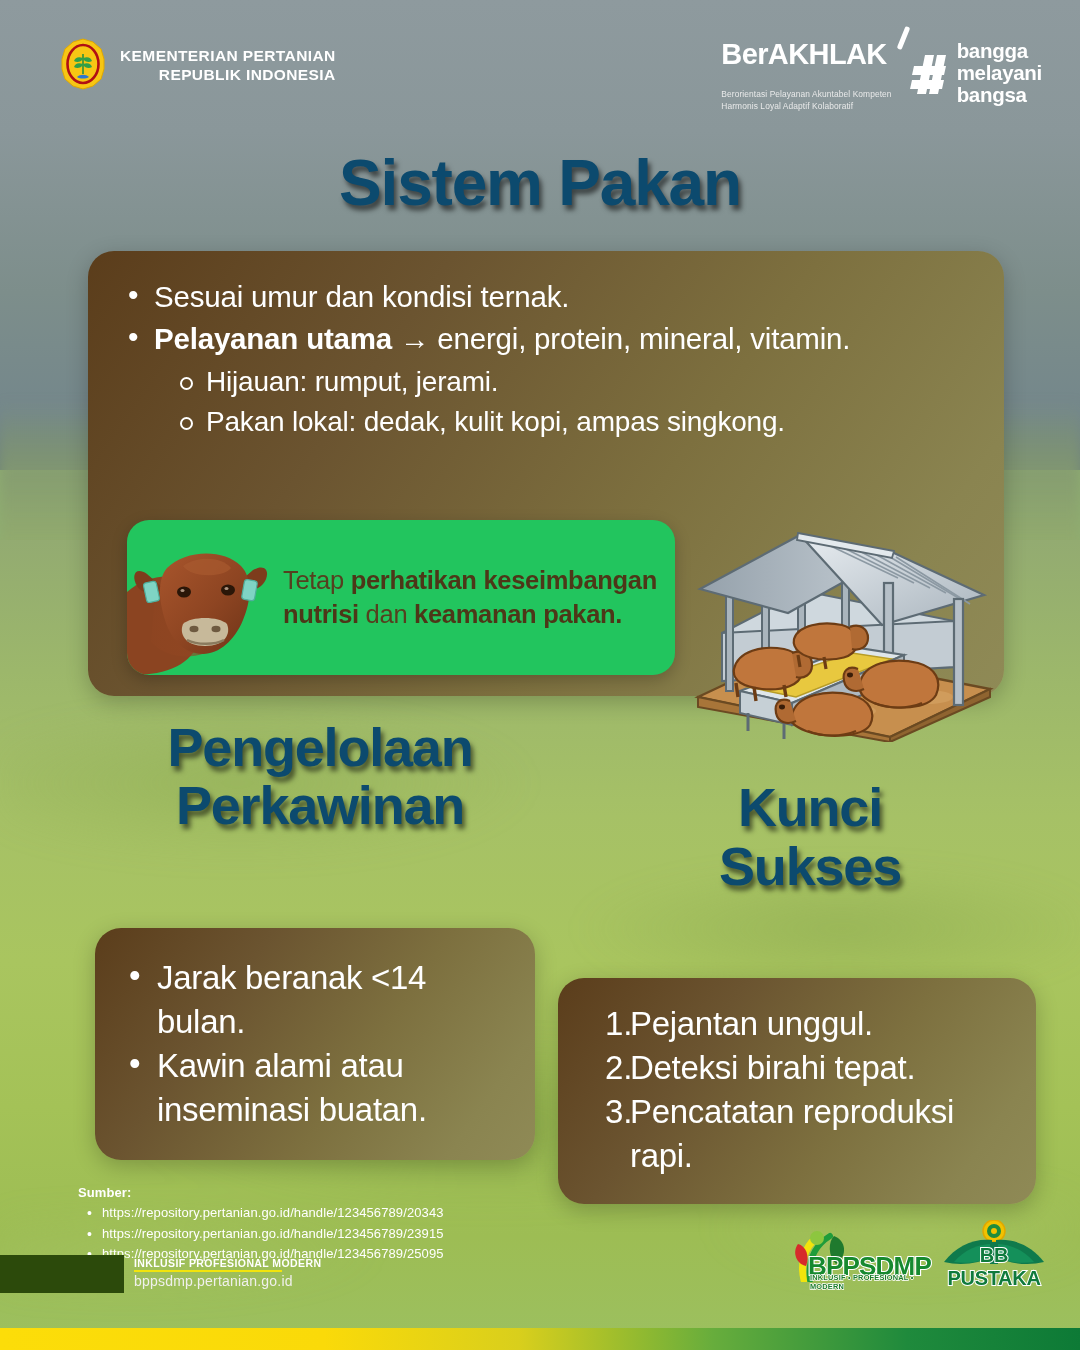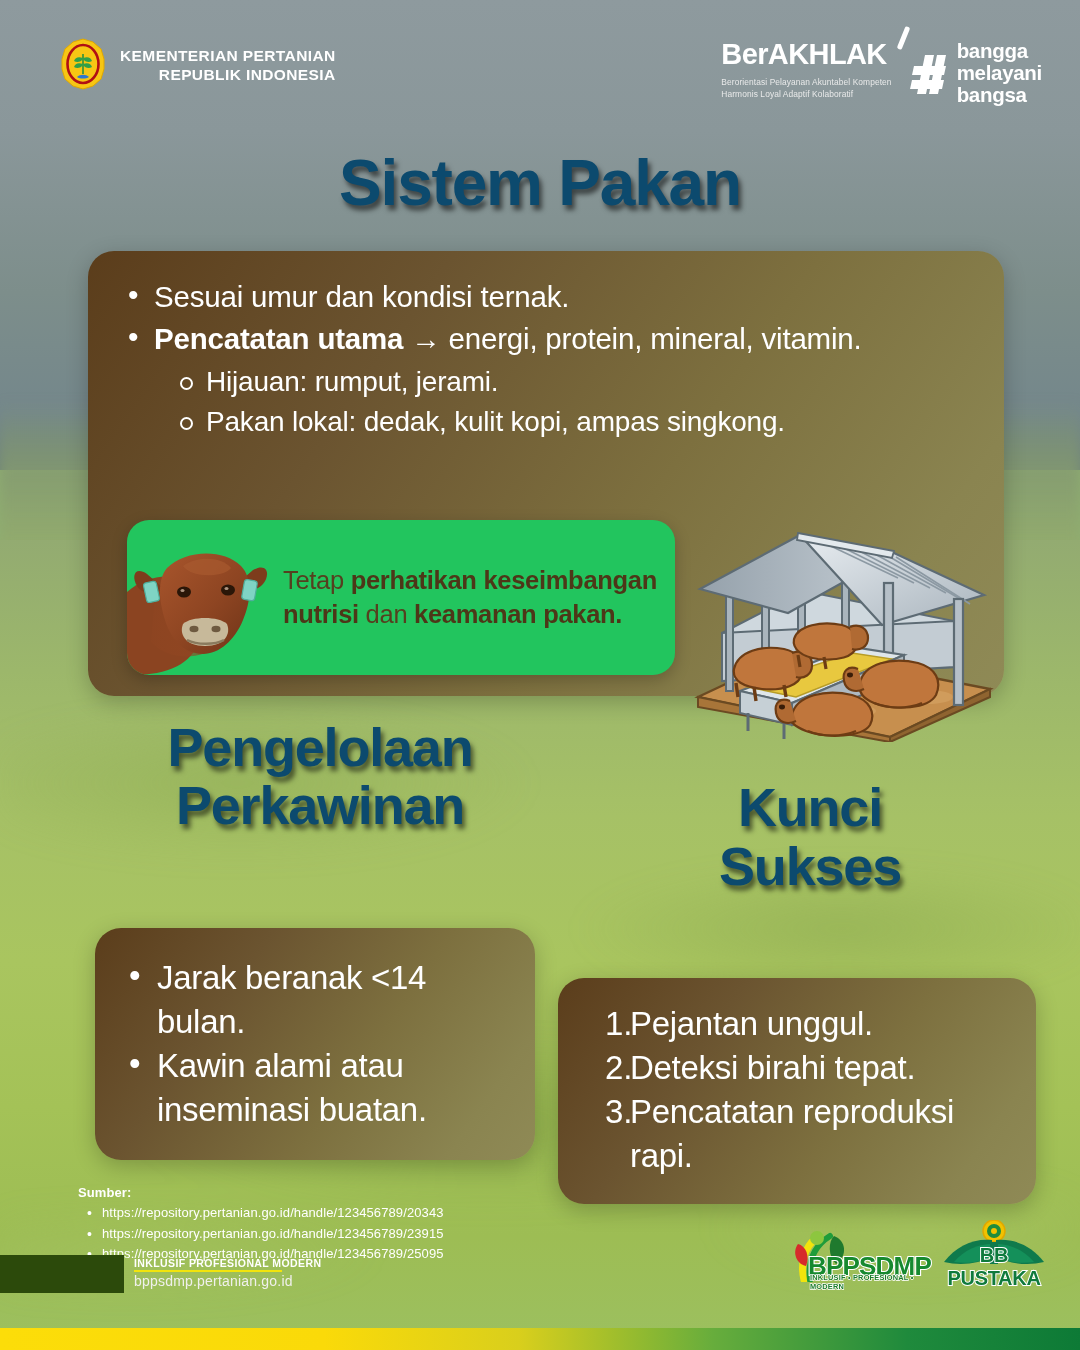--- a/index.html
+++ b/index.html
@@ -42,21 +42,21 @@
   .kementan-text { color:#fff; line-height:1.22; }
   .kementan-text div { font-size:15.5px; font-weight:bold; letter-spacing:.4px;text-align:right; }
 
   .berakhlak { position:absolute; right:38px; top:38px; display:flex; align-items:flex-start; gap:16px; }
   .ber-left { text-align:left; }
   .ber-word { font-size:29px; font-weight:bold; color:#fff; letter-spacing:-.6px; position:relative; }
   .ber-word .tick{
     position:absolute; right:-14px; top:-12px; width:5px; height:24px; background:#fff;
     transform:rotate(22deg); border-radius:2px;
   }
-  .ber-sub { font-size:8.4px; color:#e9eaea; line-height:1.45; margin-top:5px; letter-spacing:.1px; }
+  .ber-sub { font-size:8.4px; color:#e9eaea; line-height:1.45; margin-top:17px; letter-spacing:.1px; }
   .ber-right { display:flex; align-items:center; gap:9px; margin-top:2px; }
   .hashmark { width:40px; height:46px; flex:none; }
   .bmb { color:#fff; font-size:20.5px; font-weight:bold; line-height:1.08; letter-spacing:-.3px; }
 
   
   .big-title {
     position:absolute; z-index:6; color:#0c4a6e; font-weight:bold;
     text-shadow:3px 5px 5px rgba(0,0,0,.55); letter-spacing:-1.2px;
   }
   #title-main { top:146px; left:0; right:0; text-align:center; font-size:64px; }
@@ -223,21 +223,21 @@
 </div>
 
 <div class="big-title" id="title-main">Sistem Pakan</div>
 
 <div class="panel" id="panel-pakan">
   <ul class="blist">
     <li>
       <span>Sesuai umur dan kondisi ternak.</span>
     </li>
     <li>
-      <b>Pencatatan utama</b><span> → energi, protein, mineral, vitamin.</span>
+      <b>Pelayanan utama</b><span> → energi, protein, mineral, vitamin.</span>
     </li>
   </ul>
   <ul class="sublist">
     <li>Hijauan: rumput, jerami.</li>
     <li>Pakan lokal: dedak, kulit kopi, ampas singkong.</li>
   </ul>
 </div>
 
 <div id="callout">
   <div class="cowimg">

